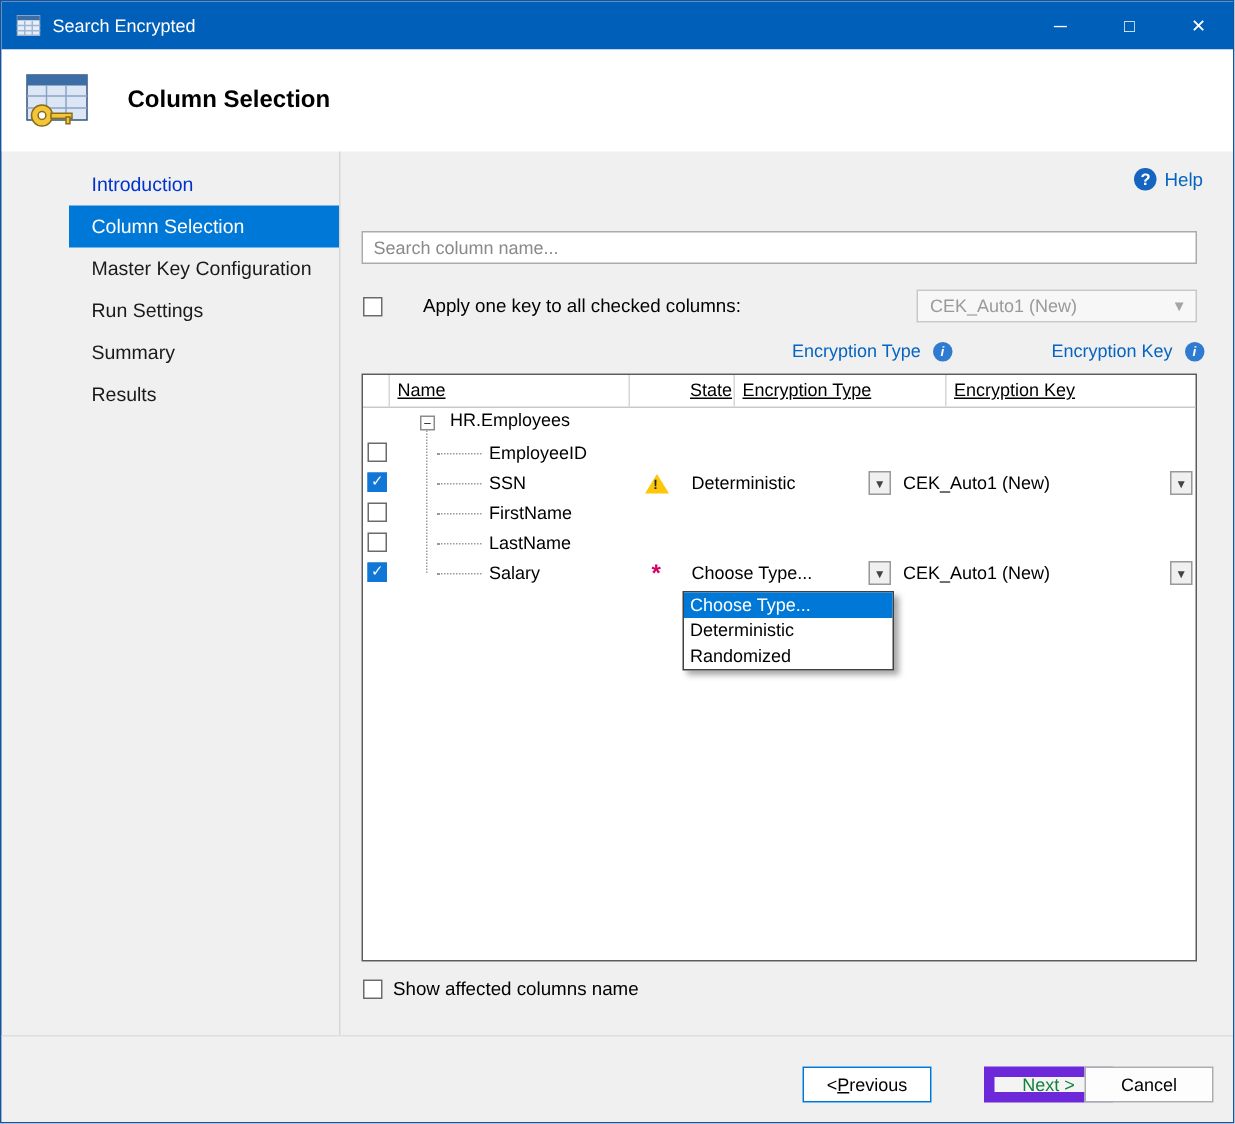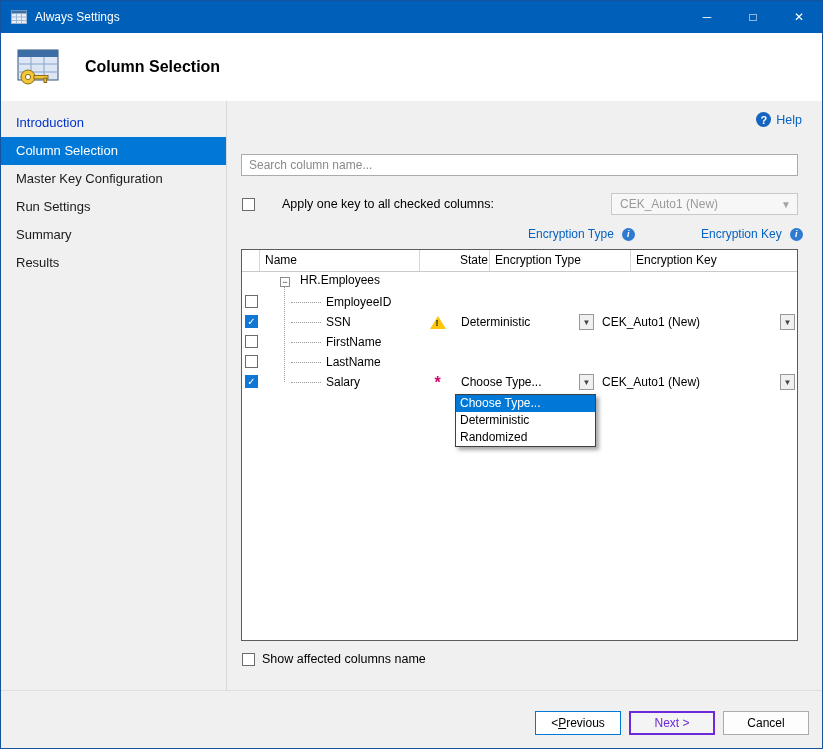--- a/index.html
+++ b/index.html
@@ -16,21 +16,21 @@
              font-size:12px; color:#fff; cursor:pointer; background:transparent; border:none; }
 
   
   .header { height:68px; background:#fff; display:flex; align-items:center; }
   .wizard-icon { margin-left:14px; }
   .page-title { margin-left:24px; font-size:16px; font-weight:bold; color:#000; }
 
   
   .body-area { position:absolute; top:100px; left:0; right:0; bottom:58px; display:flex; }
   .sidebar { width:226px; padding-top:8px; border-right:1px solid #d8d8d8; }
-  .side-item { height:28px; line-height:28px; padding-left:15px; font-size:13px; color:#1a1a1a; cursor:pointer; }
+  .side-item { height:28px; line-height:28px; padding-left:15px; font-size:13px; color:#1a1a1a; cursor:pointer;margin-left:45px; }
   .side-item.visited { color:#0033cc; }
   .side-item.current { background:#0078d7; color:#fff; }
 
   .main { position:relative; flex:1; }
 
   .help { position:absolute; top:11px; right:20px; display:flex; align-items:center; gap:5px;
           color:#0563c1; font-size:12.5px; cursor:pointer; }
   .help-icon { width:15px; height:15px; border-radius:50%; background:#1464c0; color:#fff;
                font-size:11px; font-weight:bold; display:flex; align-items:center; justify-content:center; }
 
@@ -54,21 +54,21 @@
   .col-link { position:absolute; top:126px; display:flex; align-items:center; gap:8px;
               color:#0563c1; font-size:12px; cursor:pointer; }
   .link-type { left:301px; } .link-key { left:474px; }
   .info-icon { width:13px; height:13px; border-radius:50%; background:#2f7bd1; color:#fff;
                font-size:9px; font-style:italic; font-weight:bold; display:flex;
                align-items:center; justify-content:center; }
 
   
   .grid { position:absolute; left:14px; top:148px; width:557px; height:392px;
           background:#fff; border:1px solid #5c5c5c; }
-  .grid-header { display:flex; height:22px; border-bottom:1px solid #c9c9c9; font-size:12px; color:#000; }
+  .grid-header { display:flex; height:22px; border-bottom:1px solid #c9c9c9; font-size:12px; color:#000;text-decoration:underline; }
   .gh { line-height:21px; padding-left:5px; border-right:1px solid #d6d6d6; }
   .gh.c-cb { width:18px; } .gh.c-name { width:160px; } .gh.c-state { width:35px;margin-left:35px; }
   .gh.c-type { width:141px; } .gh.c-key { flex:1; border-right:none; }
   .grid-row { position:relative; height:20px; font-size:12px; color:#000; }
   .grid-row > * { position:absolute; }
   .row-cb { left:3px; top:3px; }
   .expander { left:38px; top:5px; width:10px; height:10px; border:1px solid #8c8c8c; background:#fff;
               font-size:9px; line-height:8px; text-align:center; color:#333; cursor:pointer; }
   .group-label { left:58px; top:1px; }
   .child-label { left:84px; top:3px;text-align:center; }
@@ -91,38 +91,38 @@
   .dd-item.selected { background:#0078d7; color:#fff; }
 
   
   .footer { position:absolute; left:0; right:0; bottom:0; height:58px; background:#f0f0f0;
             border-top:1px solid #dfdfdf; }
   .btn { position:absolute; top:20px; width:86px; height:24px; font-size:12px;
          font-family:"Liberation Sans", sans-serif; display:flex; align-items:center;
          justify-content:center; cursor:pointer; }
   .btn-prev { left:534px; background:#fff; border:1px solid #0078d7; color:#000; }
   .btn-prev u { text-decoration:underline; }
-  .btn-next { left:628px; background:#f4f4f4; border:2px solid #6d28d9; color:#6d28d9; }
+  .btn-next { left:655px; background:#f4f4f4; border:7px solid #6d28d9; color:#15803d; }
   .btn-cancel { left:722px; background:#fdfdfd; border:1px solid #acacac; color:#000; }
 </style>
 </head>
 <body>
 
 <div class="window">
 
   <div class="titlebar">
     <svg class="app-icon" viewBox="0 0 16 14">
       <rect x="0.5" y="0.5" width="15" height="13" fill="#e8eef6" stroke="#9db6d4"></rect>
       <rect x="0.5" y="0.5" width="15" height="3" fill="#3c6ea5"></rect>
       <line x1="0" y1="7" x2="16" y2="7" stroke="#9db6d4"></line>
       <line x1="0" y1="10.5" x2="16" y2="10.5" stroke="#9db6d4"></line>
       <line x1="5.5" y1="4" x2="5.5" y2="14" stroke="#9db6d4"></line>
       <line x1="10.5" y1="4" x2="10.5" y2="14" stroke="#9db6d4"></line>
     </svg>
-    <span class="win-title">Always Settings</span>
+    <span class="win-title">Search Encrypted</span>
     <div class="win-controls">
       <button class="win-btn">─</button>
       <button class="win-btn">□</button>
       <button class="win-btn">✕</button>
     </div>
   </div>
 
   <div class="header">
     <svg class="wizard-icon" width="46" height="42" viewBox="0 0 46 42">
       <rect x="3" y="4" width="40" height="30" fill="#dce6f5" stroke="#35557a"></rect>

